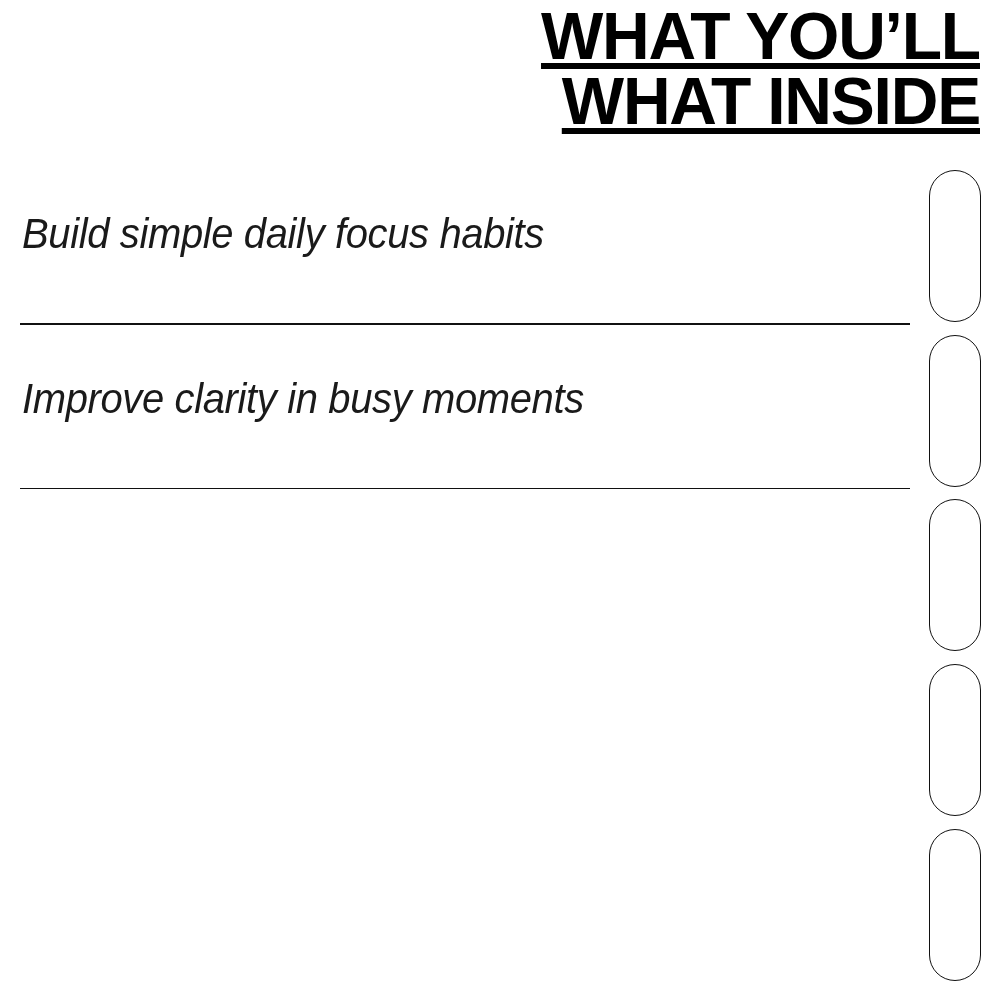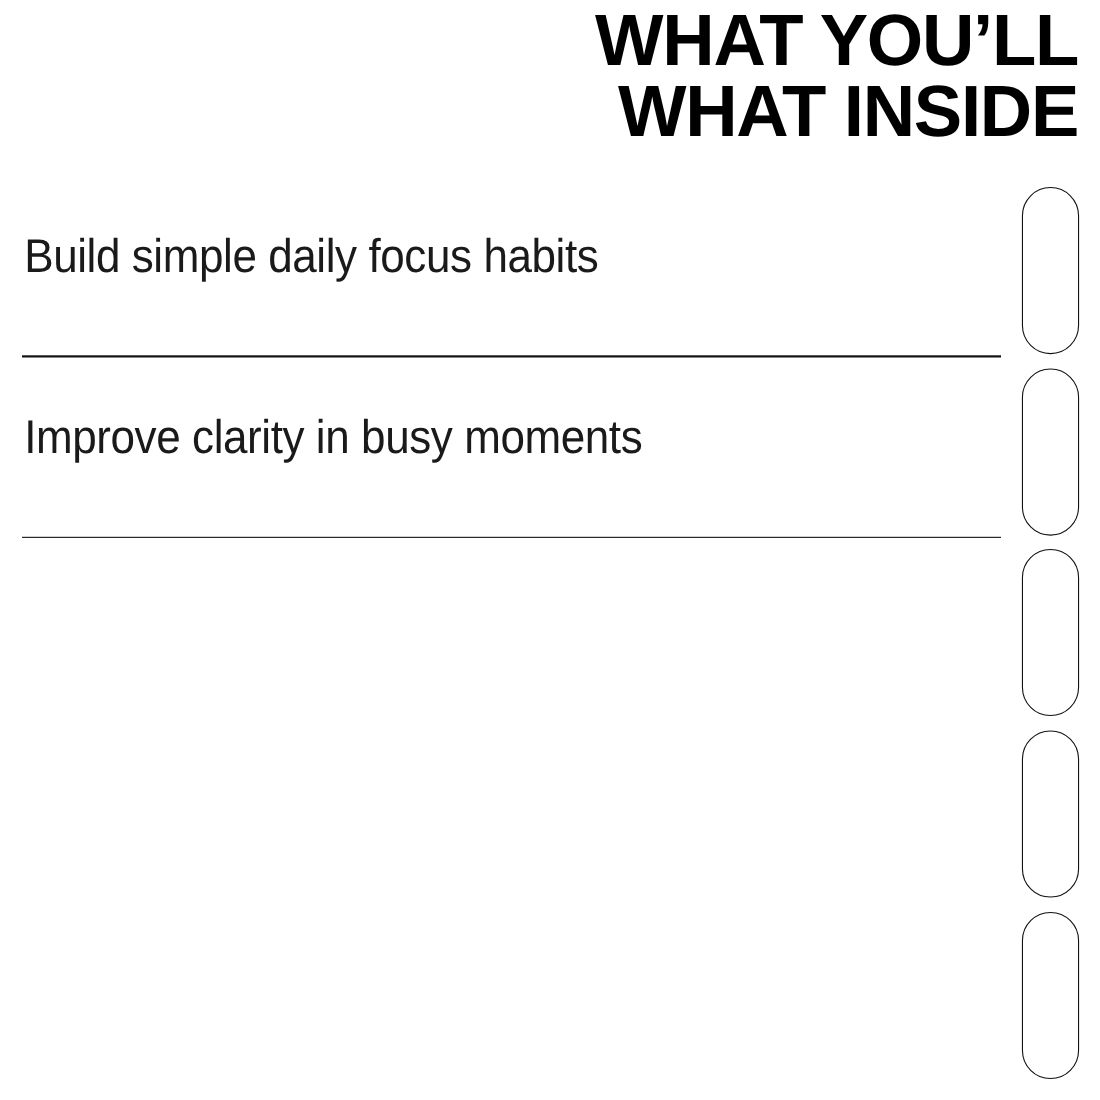--- a/index.html
+++ b/index.html
@@ -14,37 +14,39 @@
     font-family:"Liberation Sans", sans-serif;
     position:relative;
   }
 
   
   #title-block {
     position:absolute;
     left:0; top:4px;
     width:980px;
     text-align:right;
+    text-decoration:underline;
   }
   .title-line {
     display:block;
     font-family:"Liberation Sans", sans-serif;
     font-weight:700;
     font-size:66px;
     line-height:0.98;
     letter-spacing:-1.2px;
     color:#000000;
     white-space:nowrap;
   }
 
   
   #benefit-list {
     position:absolute;
     left:0; top:160px;
     width:1000px;
+    font-style:italic;
   }
   .benefit-row {
     position:relative;
     height:164.7px;
   }
   .benefit-text {
     position:absolute;
     left:22px;
     top:52px;
     font-family:"Liberation Sans", sans-serif;

